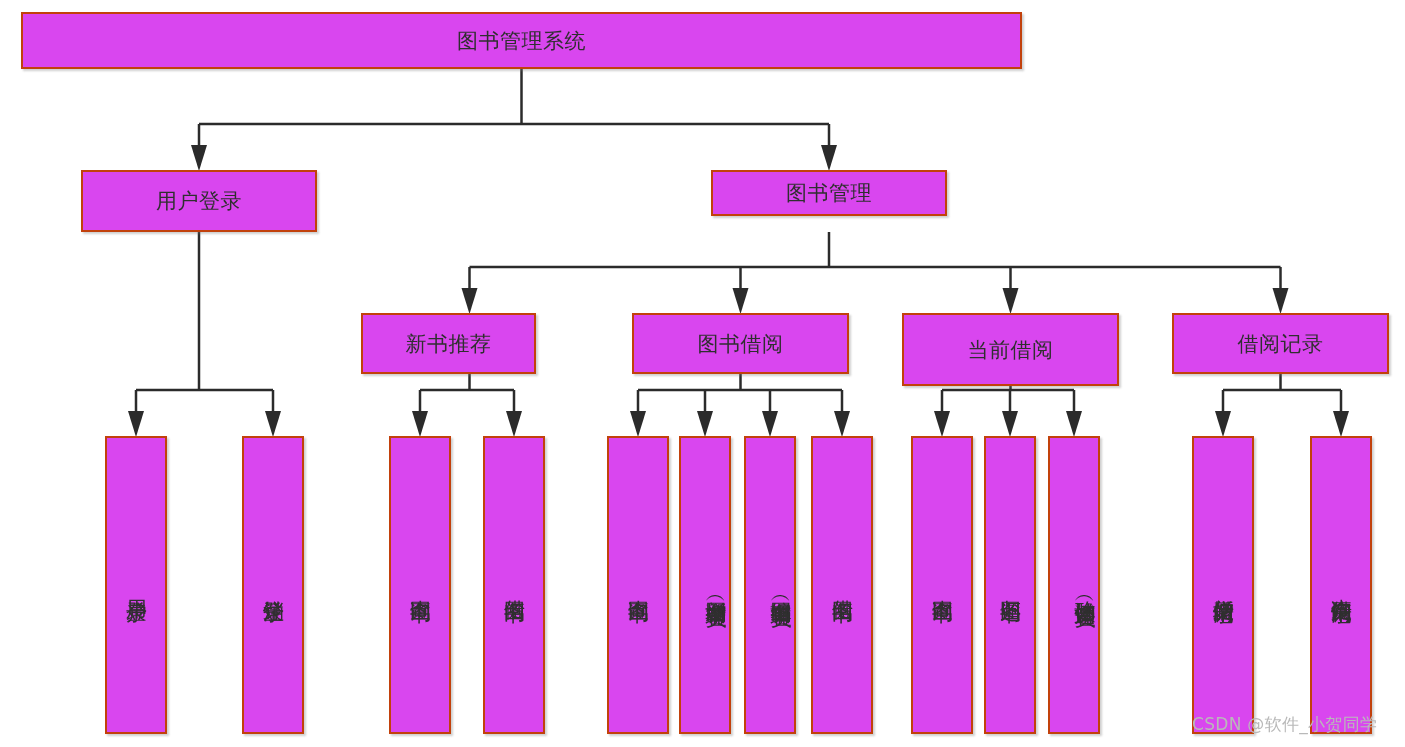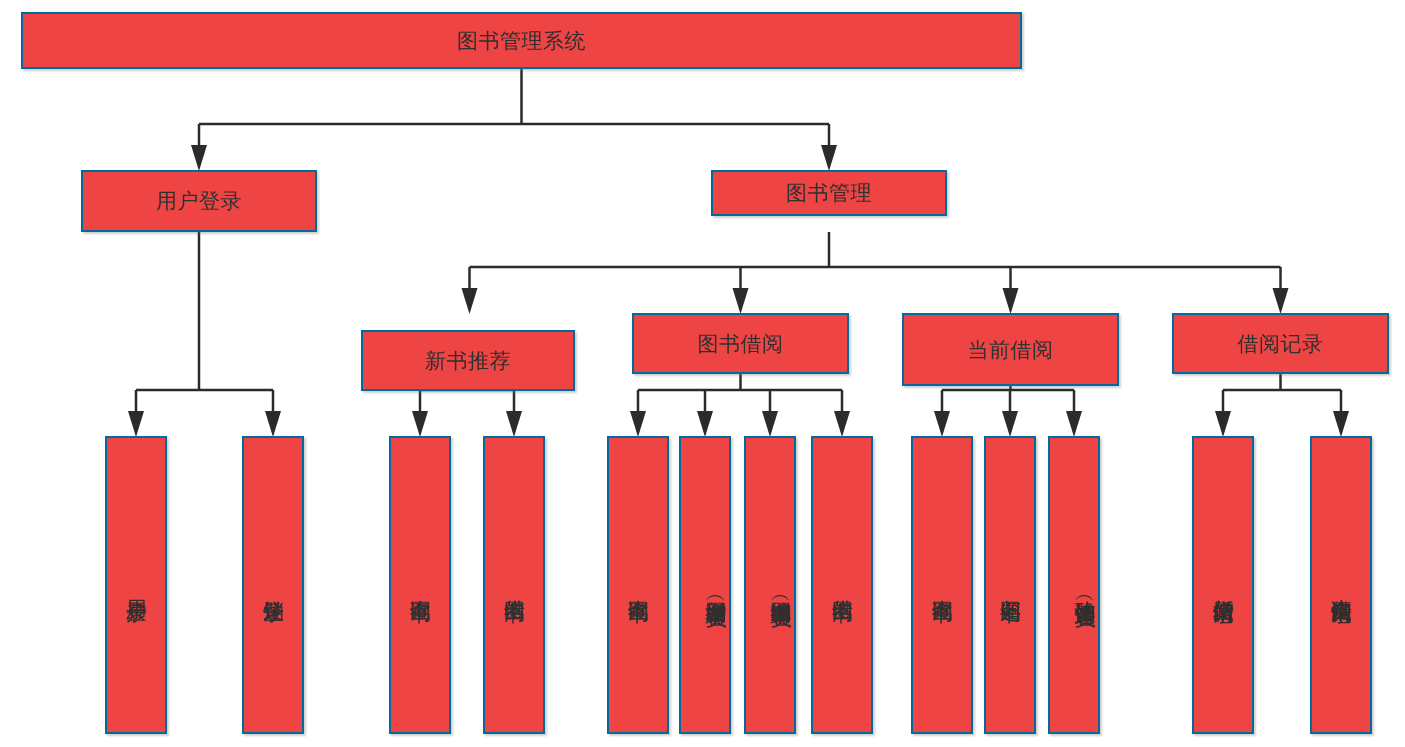--- a/index.html
+++ b/index.html
@@ -22,22 +22,22 @@
   svg.diagram-svg {
     position: absolute;
     left: 0;
     top: 0;
     width: 1405px;
     height: 747px;
   }
   .node-box {
     position: absolute;
     box-sizing: border-box;
-    border: 2px solid #0369a1;
-    background: #ef4444;
+    border: 2px solid #c2410c;
+    background: #d946ef;
     box-shadow: 2px 2px 2px rgba(120,120,120,0.35);
   }
   .node-label-h {
     position: absolute;
     left: 0; right: 0; top: 0; bottom: 0;
     display: flex;
     align-items: center;
     justify-content: center;
     color: #2f2f2f;
     font-size: 21px;
@@ -134,21 +134,21 @@
   <div id="nodes-layer">
       <div class="node-box" style="left: 21px; top: 12px; width: 1001px; height: 57px;">
         <div class="node-label-h">图书管理系统</div>
       </div>
       <div class="node-box" style="left: 81px; top: 170px; width: 236px; height: 62px;">
         <div class="node-label-h">用户登录</div>
       </div>
       <div class="node-box" style="left: 711px; top: 170px; width: 236px; height: 46px; text-decoration: underline;">
         <div class="node-label-h">图书管理</div>
       </div>
-      <div class="node-box" style="left: 361px; top: 330px; width: 214px; height: 61px; text-align: right;">
+      <div class="node-box" style="left: 361px; top: 313px; width: 175px; height: 61px; text-align: right;">
         <div class="node-label-h">新书推荐</div>
       </div>
       <div class="node-box" style="left: 632px; top: 313px; width: 217px; height: 61px;">
         <div class="node-label-h">图书借阅</div>
       </div>
       <div class="node-box" style="left: 902px; top: 313px; width: 217px; height: 73px;">
         <div class="node-label-h">当前借阅</div>
       </div>
       <div class="node-box" style="left: 1172px; top: 313px; width: 217px; height: 61px; text-align: center;">
         <div class="node-label-h">借阅记录</div>
@@ -187,14 +187,15 @@
         <div class="node-label-v align-top">确认归还（管理员）</div>
       </div>
       <div class="node-box" style="left: 1192px; top: 436px; width: 62px; height: 298px;">
         <div class="node-label-v">新增借阅记录</div>
       </div>
       <div class="node-box" style="left: 1310px; top: 436px; width: 62px; height: 298px;">
         <div class="node-label-v">查询借阅记录</div>
       </div>
     </div>
 
+  <div class="watermark">CSDN @软件_小贺同学</div>
 
 </div>
 
 </body></html>

